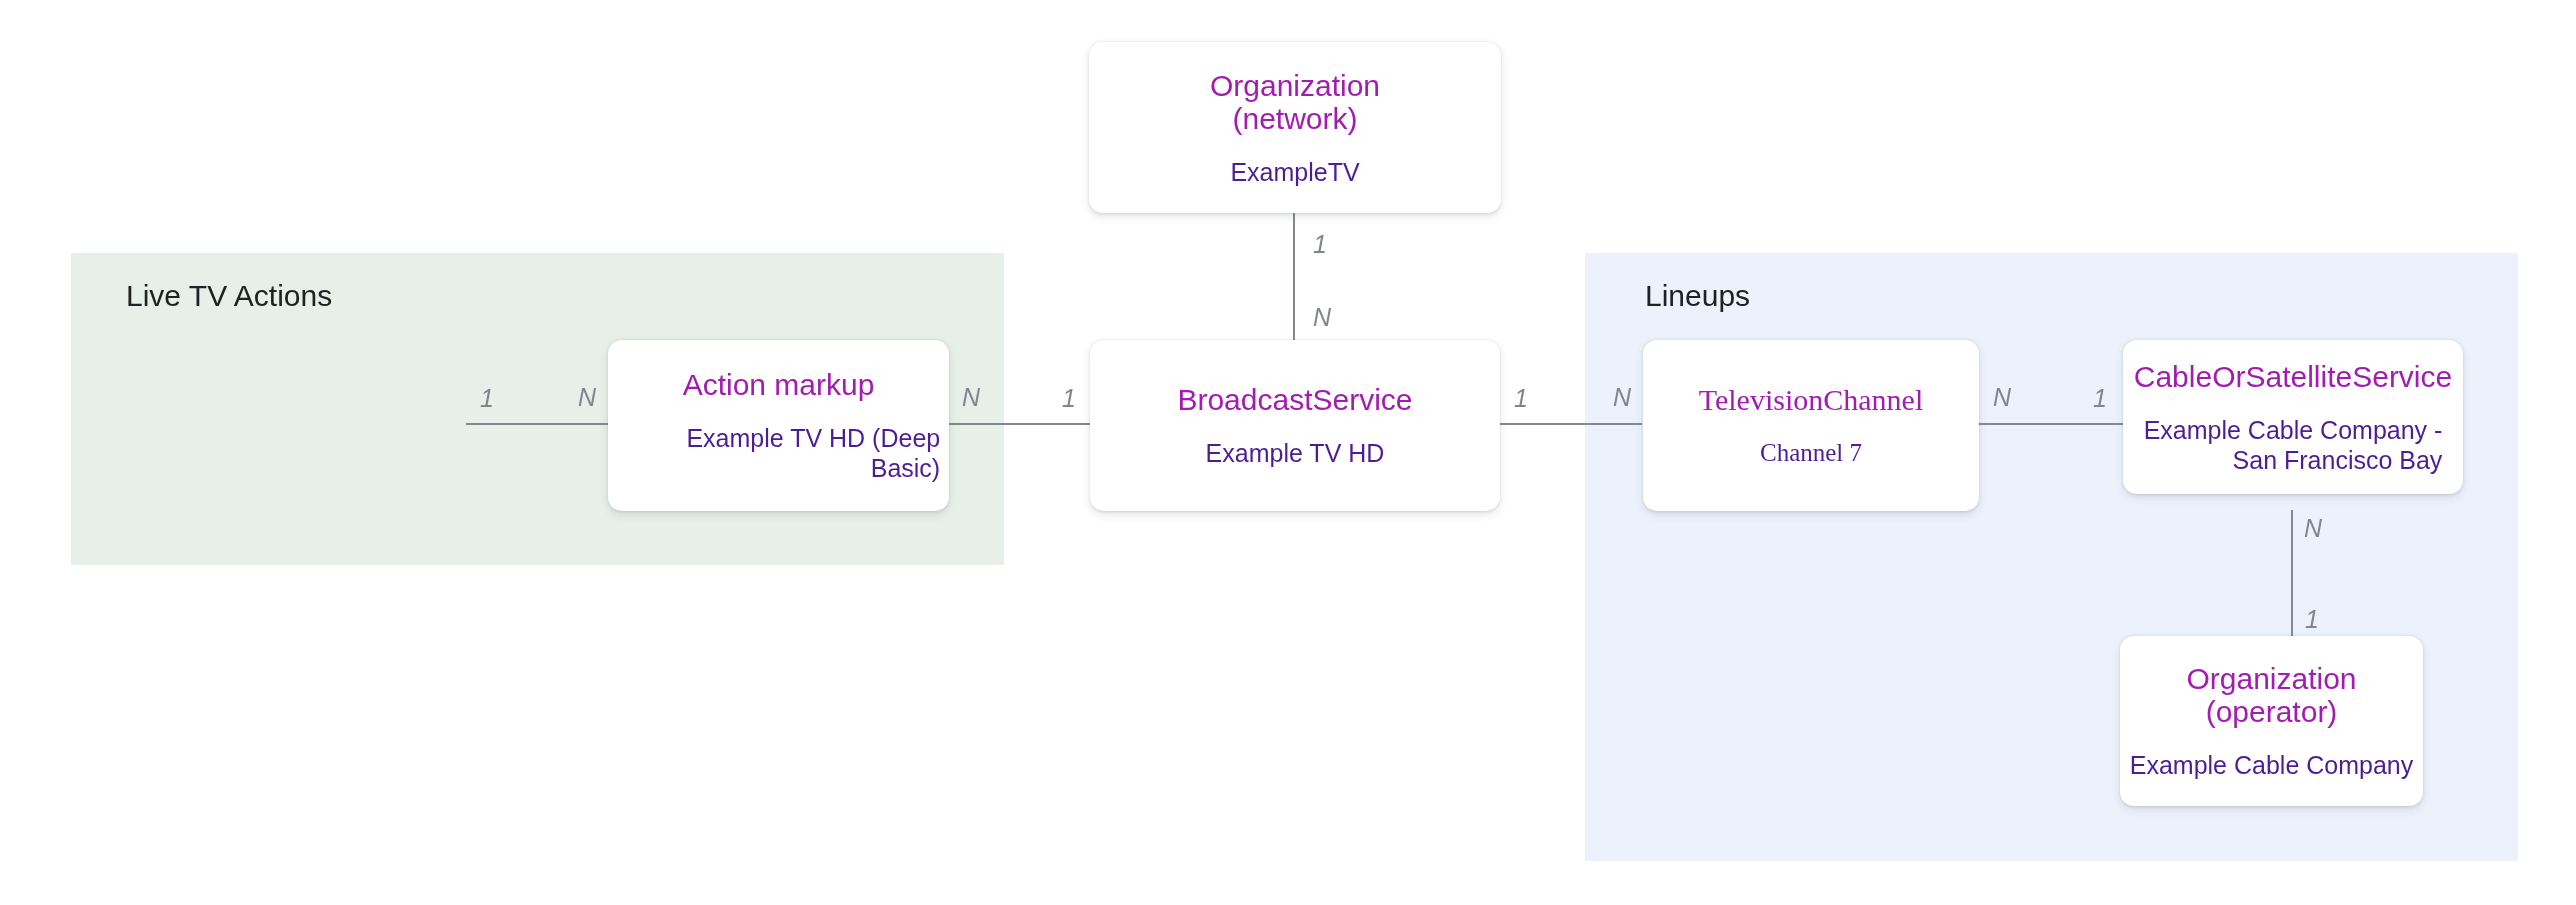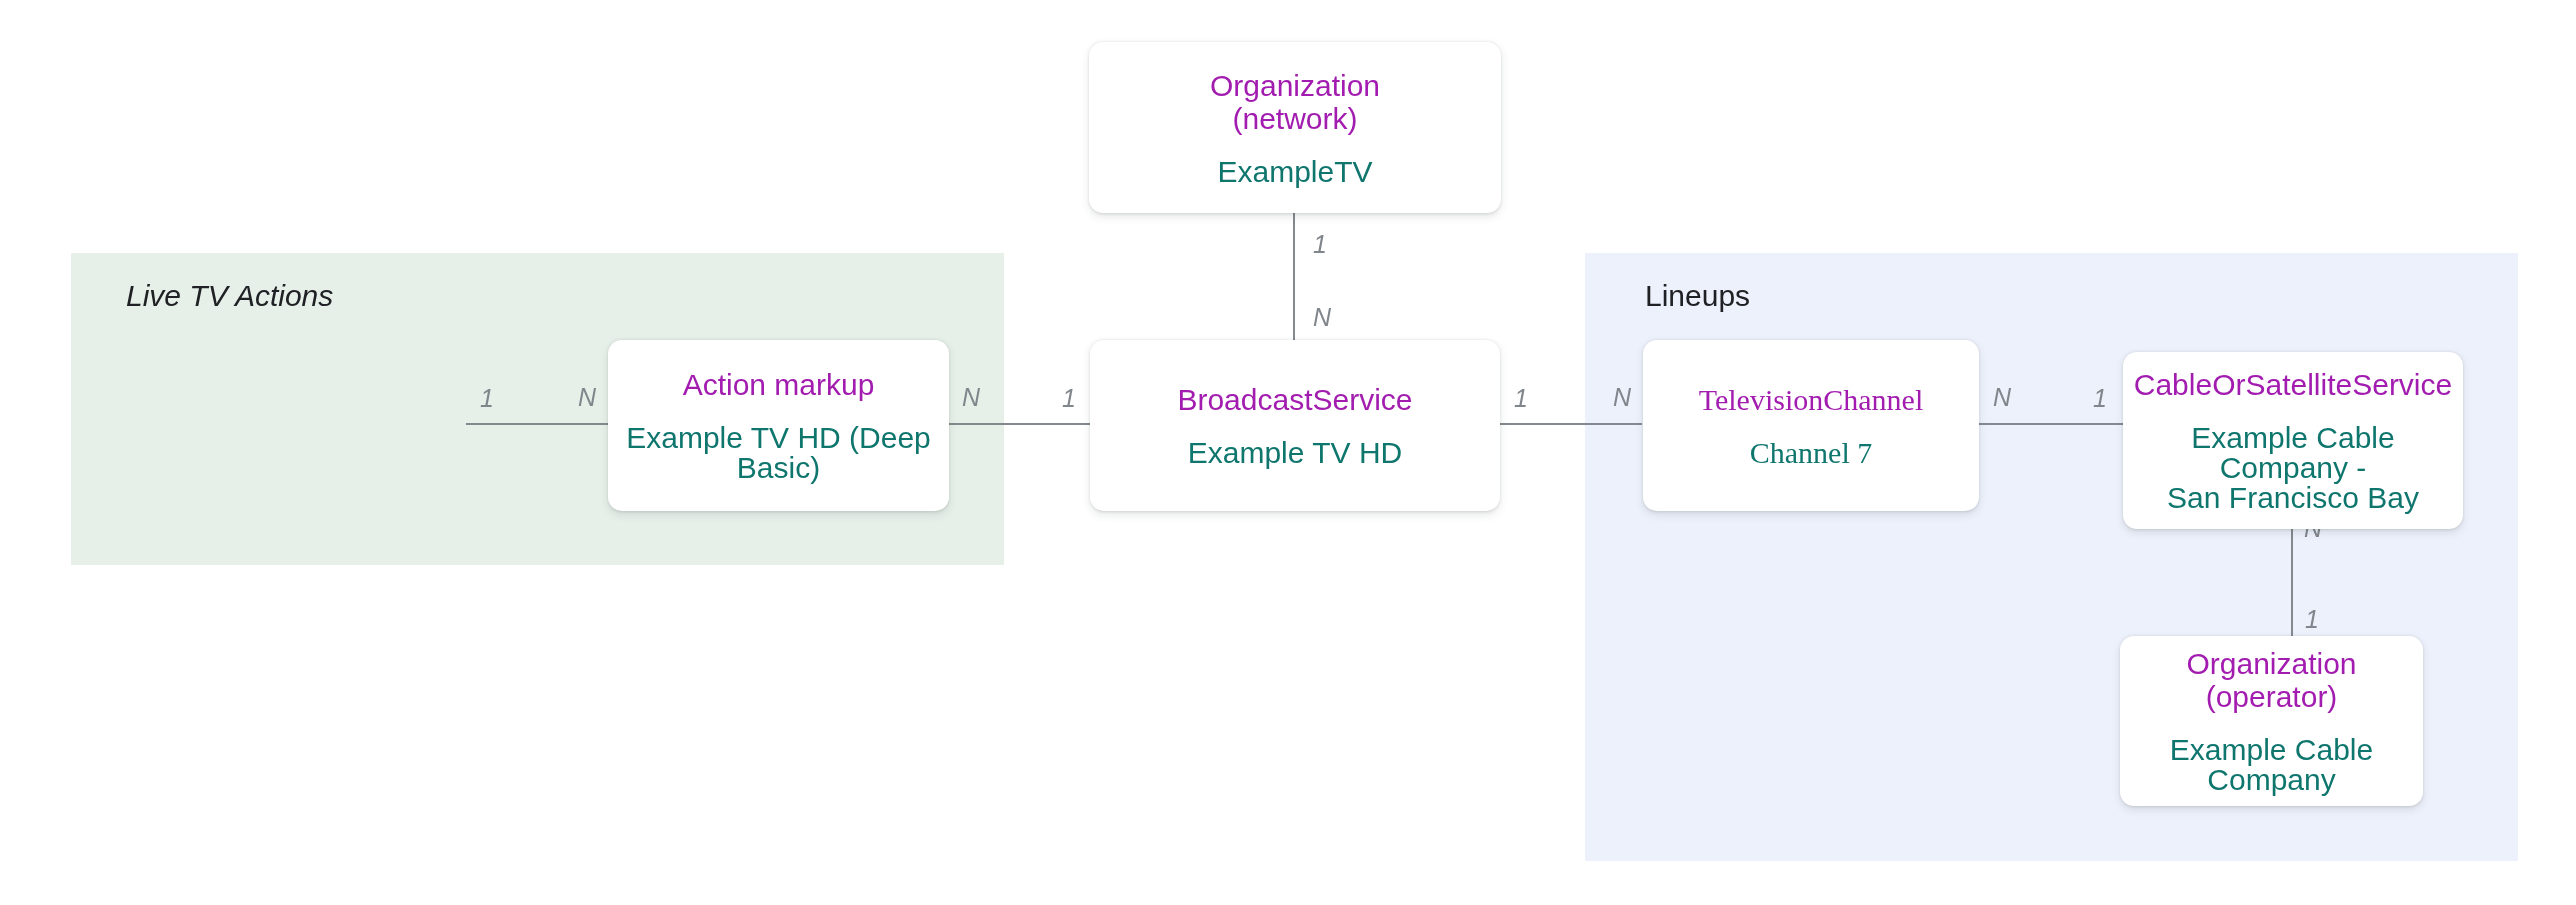--- a/index.html
+++ b/index.html
@@ -54,35 +54,36 @@
     padding: 0 8.8px;
     z-index: 2;
   }
   .node-title {
     font-size: 30px;
     line-height: 33px;
     color: #a21caf;
     white-space: pre-line;
   }
   .node-sub {
-    font-size: 30px;
+    font-size: 25px;
     line-height: 30px;
-    color: #0f766e;
+    color: #4c1d95;
     white-space: pre-line;
+    text-align: right;
   }
 </style>
 </head>
 <body>
 
 <div class="canvas">
 
   <div class="region region-live" style="left:71px; top:253px; width:933px; height:312px;"></div>
   <div class="region region-lineups" style="left:1585px; top:253px; width:933px; height:608px;"></div>
 
-  <div class="region-title" style="left:126px; top:278px;font-style:italic;">Live TV Actions</div>
+  <div class="region-title" style="left:126px; top:278px;">Live TV Actions</div>
   <div class="region-title" style="left:1645px; top:278px;">Lineups</div>
 
   <div class="edge" style="left:1293px; top:213px; width:1.8px; height:127px;"></div>
   <div class="edge" style="left:466px; top:423px; width:142px; height:1.8px;"></div>
   <div class="edge" style="left:948px; top:423px; width:142px; height:1.8px;"></div>
   <div class="edge" style="left:1499px; top:423px; width:143px; height:1.8px;"></div>
   <div class="edge" style="left:1979px; top:423px; width:144px; height:1.8px;"></div>
   <div class="edge" style="left:2291px; top:510px; width:1.8px; height:126px;"></div>
 
   <span class="card-label" style="left:1320px; top:244px;">1</span>
@@ -118,21 +119,21 @@
   <div class="node" style="left:1090px; top:340px; width:410px; height:171px;">
     <div class="node-title">BroadcastService</div>
     <div class="node-sub">Example TV HD</div>
   </div>
 
   <div class="node" style="left:1643px; top:340px; width:336px; height:171px;font-family:Liberation Serif, serif;">
     <div class="node-title">TelevisionChannel</div>
     <div class="node-sub">Channel 7</div>
   </div>
 
-  <div class="node" style="left:2123px; top:340px; width:340px; height:177px;margin-top:12px;">
+  <div class="node" style="left:2123px; top:340px; width:340px; height:154px;">
     <div class="node-title">CableOrSatelliteService</div>
     <div class="node-sub">Example Cable Company -
 San Francisco Bay</div>
   </div>
 
   <div class="node" style="left:2120px; top:636px; width:303px; height:170px;">
     <div class="node-title">Organization (operator)</div>
     <div class="node-sub">Example Cable Company</div>
   </div>
 

